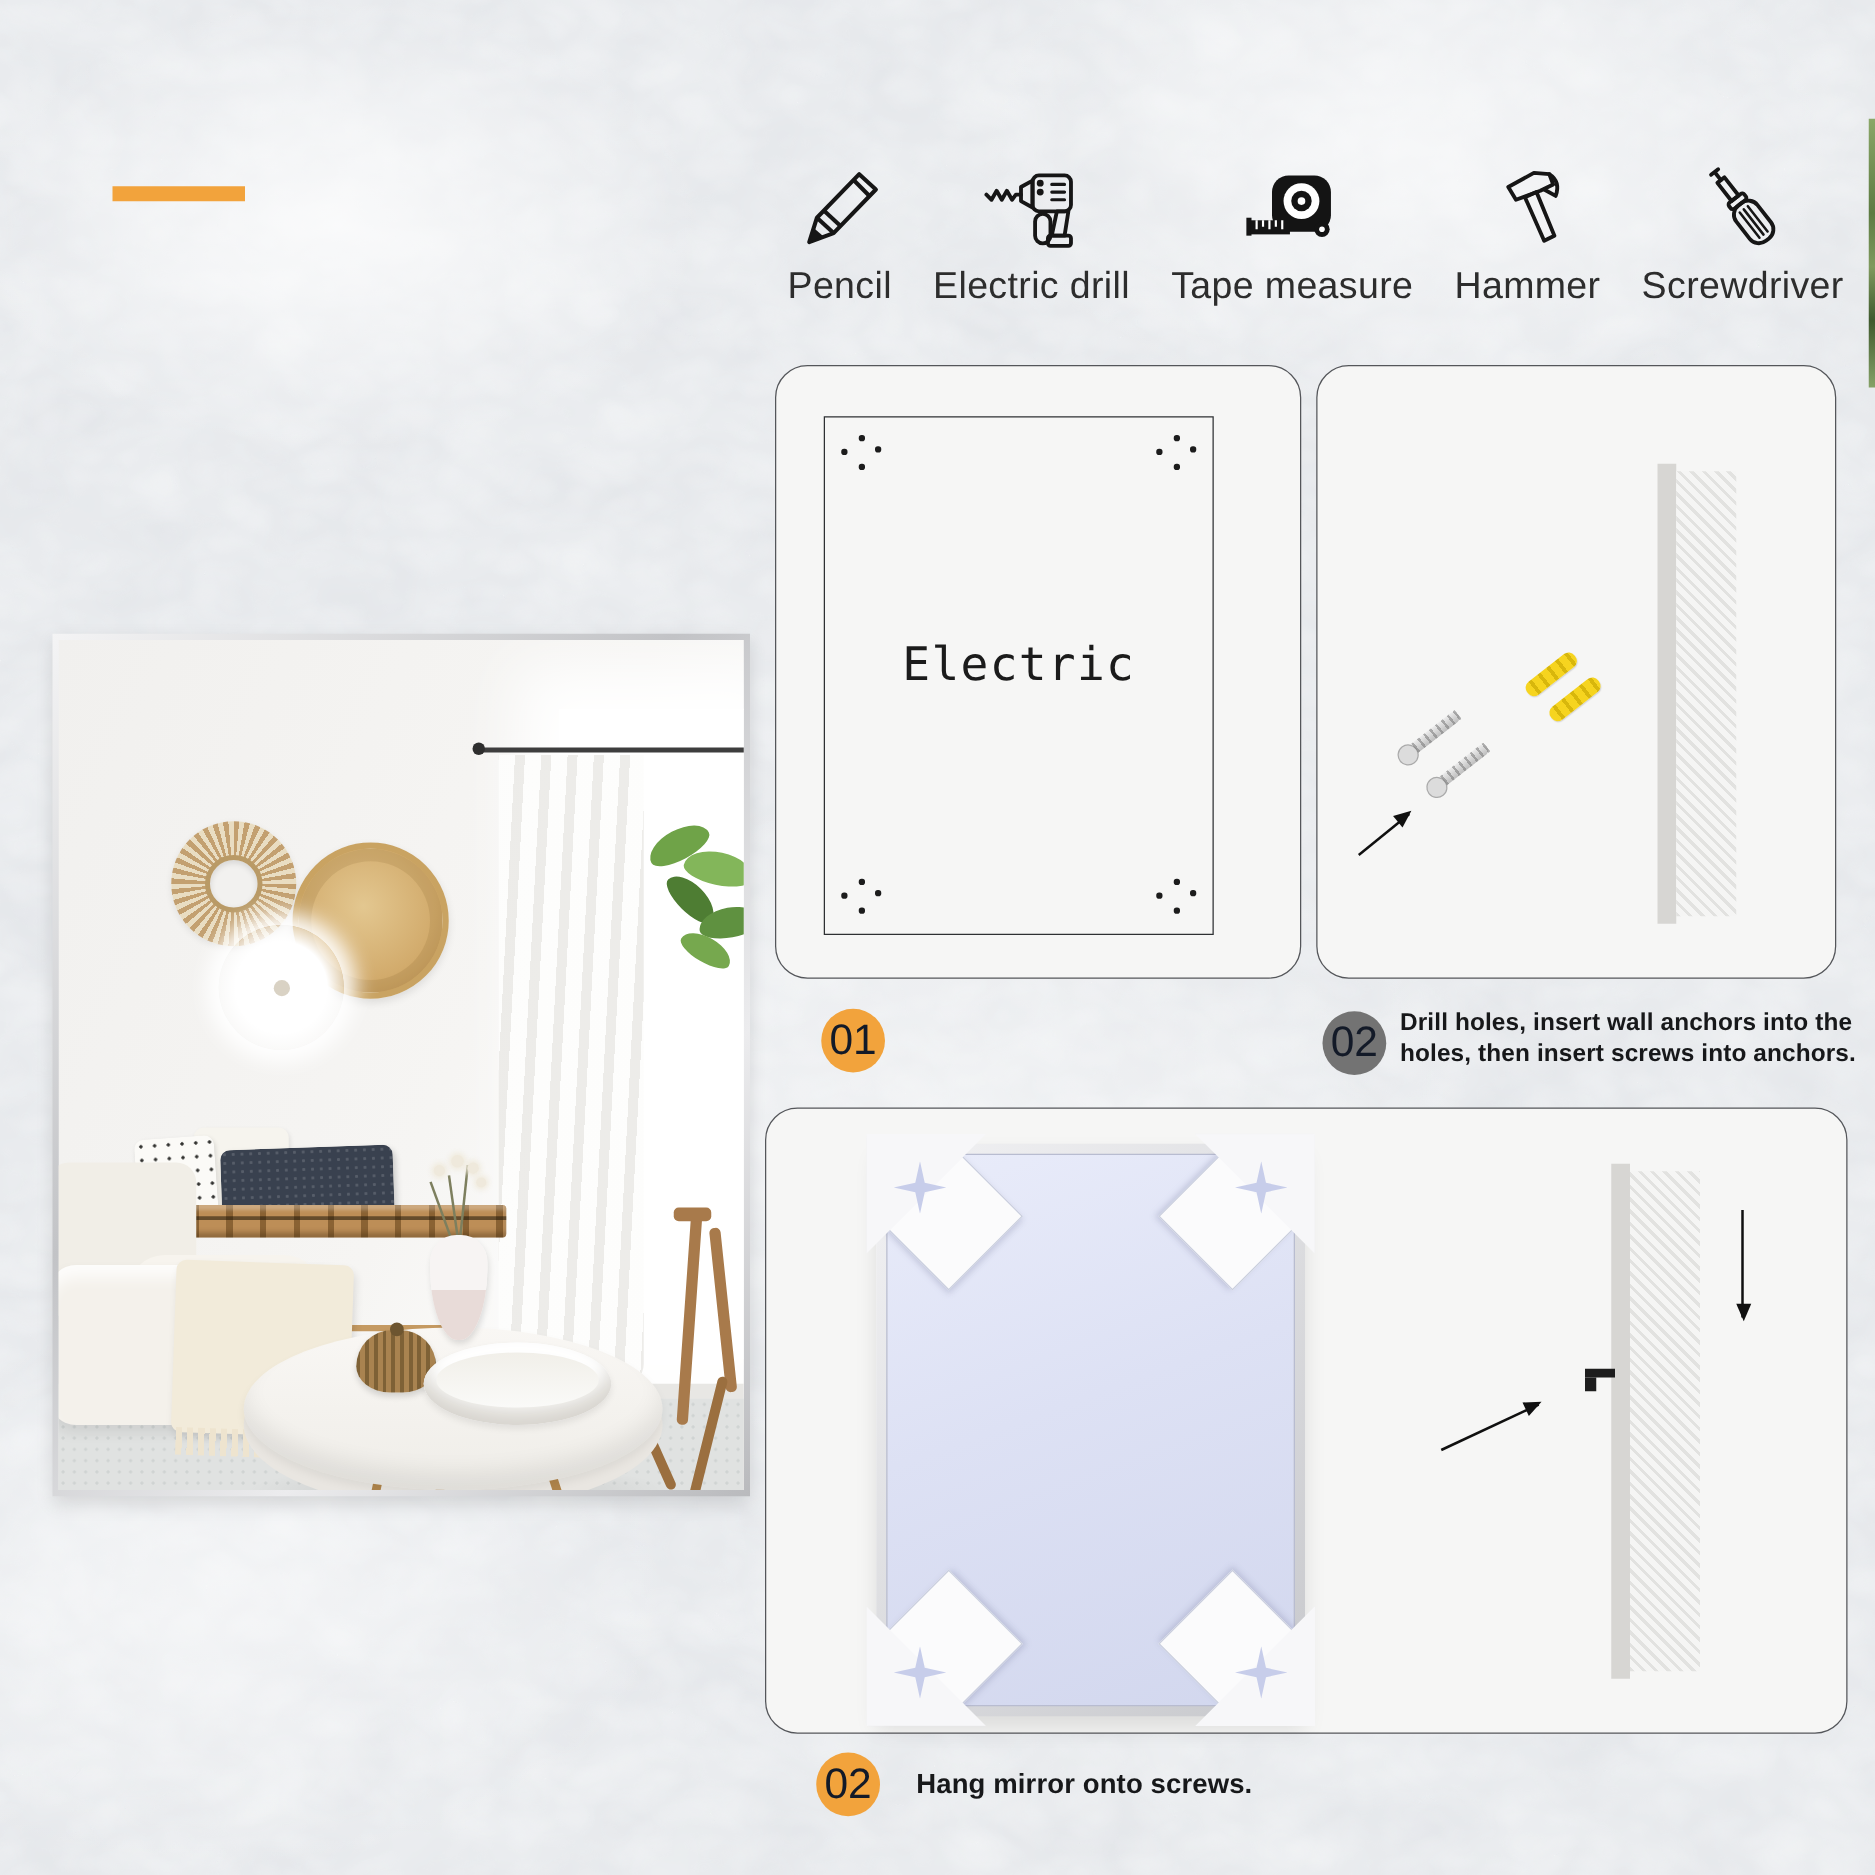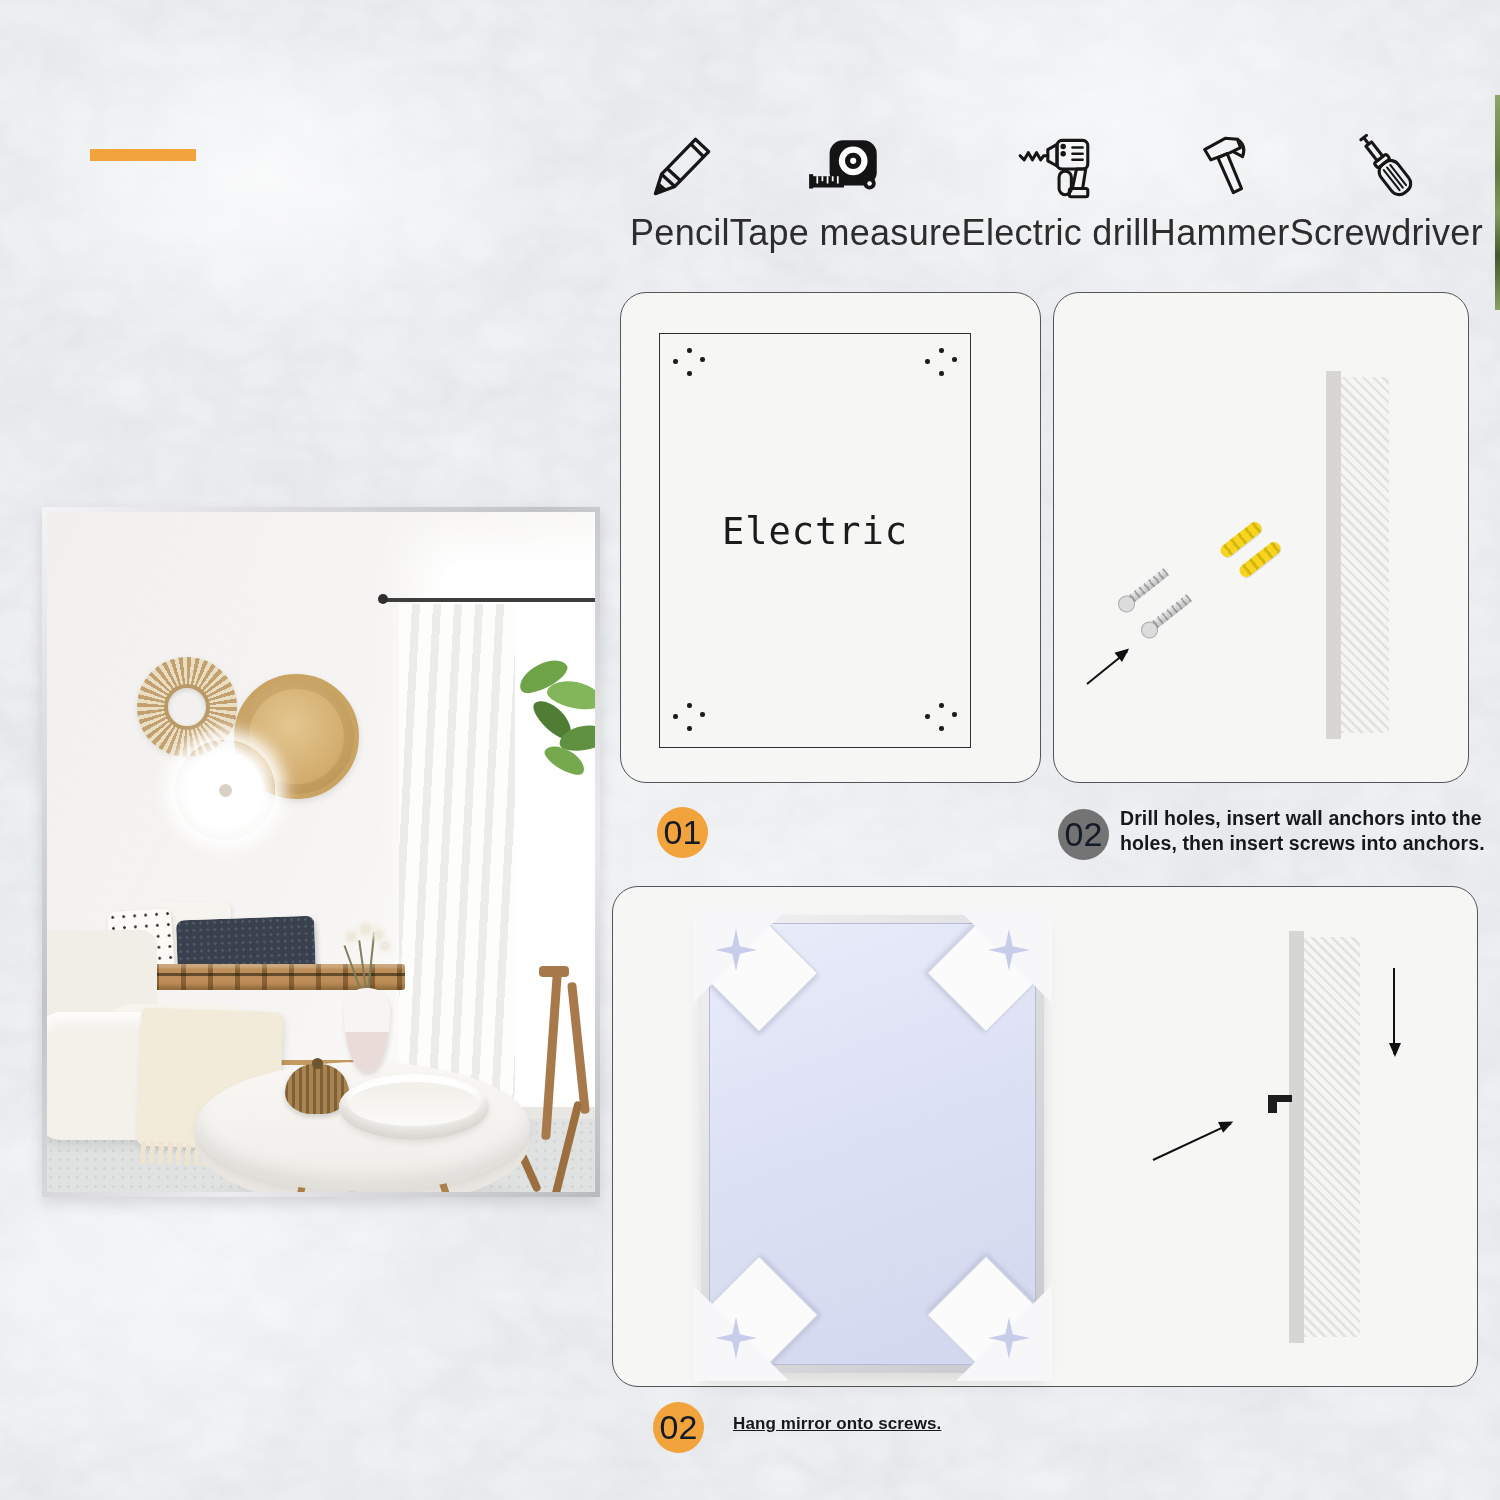--- a/index.html
+++ b/index.html
@@ -21,21 +21,21 @@
   
   .title{position:absolute;left:106px;top:56px;z-index:5;font-size:57px;font-weight:800;
          color:#141414;letter-spacing:-1.5px;}
   .title-underline{position:absolute;left:90px;top:149px;width:106px;height:12px;z-index:5;}
 
   
   .tools{position:absolute;left:630px;top:124px;width:845px;height:122px;z-index:5;
          display:flex;justify-content:space-between;align-items:flex-start;}
   .tool{display:flex;flex-direction:column;align-items:center;}
   .tool svg{display:block;}
-  .tool-label{margin-top:2px;font-size:36px;color:#2d2d2d;letter-spacing:.3px;white-space:nowrap;}
+  .tool-label{margin-top:2px;font-size:30px;color:#2d2d2d;letter-spacing:.3px;white-space:nowrap;}
 
   
   .panel{position:absolute;background:#f6f6f5;border:1.5px solid #54565a;border-radius:26px;z-index:5;}
   .panel-template{left:620px;top:292px;width:421px;height:491px;}
   .panel-anchors {left:1053px;top:292px;width:416px;height:491px;}
   .panel-bottom  {left:612px;top:886px;width:866px;height:501px;}
 
   
   .sheet{position:absolute;left:38px;top:40px;width:312px;height:415px;border:1.5px solid #2e3033;}
   .tpl-label{position:absolute;left:0;right:0;top:176px;text-align:center;
@@ -69,21 +69,21 @@
   .arrow{position:absolute;height:0;border-top:2.6px solid #101010;transform-origin:left center;}
   .arrow::after{content:'';position:absolute;right:-3px;top:-8px;width:0;height:0;
      border-left:14px solid #101010;border-top:6px solid transparent;border-bottom:6px solid transparent;}
 
   
   .badge{position:absolute;width:51px;height:51px;border-radius:50%;z-index:6;
      display:flex;align-items:center;justify-content:center;
      font-size:34px;color:#131a28;font-weight:400;}
   .step-text{position:absolute;z-index:6;font-size:19.5px;font-weight:700;color:#17181a;
      line-height:1.27;letter-spacing:.1px;}
-  .step3-text{font-size:17px;text-decoration:underline;}
+  .step3-text{font-size:22px;}
 
   
   .mirror-back{position:absolute;left:88px;top:28px;width:343px;height:458px;padding:8px;
      background:linear-gradient(135deg,#f2f2f4,#c7c8cc);box-shadow:0 10px 16px rgba(0,0,0,.10);}
   .mirror-surface{width:100%;height:100%;border:1px solid #b8bcd0;
      background:linear-gradient(160deg,#e9ecfa 0%,#dde1f4 45%,#d2d7ee 100%);}
   .bracket{position:absolute;width:118px;height:118px;}
   .bracket .b-diamond{position:absolute;left:22px;top:22px;width:84px;height:84px;background:#fbfbfc;
      border:1px solid #c9cede;transform:rotate(45deg);box-shadow:2px 2px 5px rgba(110,116,155,.28);}
   .bracket .b-plate{position:absolute;left:-2px;top:-2px;width:96px;height:96px;background:#f7f7f9;
@@ -207,51 +207,51 @@
           </g>
           <path d="M16 66 L19.5 55 L27 61.5 Z" fill="#161616"></path>
         </svg>
       </span>
       <span class="tool-label">Pencil</span>
     </div>
 
     <div class="tool">
       <span>
         <svg width="82" height="86" viewBox="0 0 80 80">
-          <rect x="24" y="14" width="46" height="44" rx="13" fill="#141414"></rect>
-          <circle cx="47" cy="34" r="14" fill="#fff"></circle>
-          <circle cx="47" cy="34" r="8" fill="#141414"></circle>
-          <circle cx="47" cy="34" r="3" fill="#fff"></circle>
-          <rect x="4" y="47" width="4" height="14" fill="#141414"></rect>
-          <rect x="7" y="49" width="31" height="11" fill="#141414"></rect>
-          <path d="M12 49 v7 M17 49 v5 M22 49 v7 M27 49 v5 M32 49 v7" stroke="#fff" stroke-width="1.7"></path>
-          <circle cx="63" cy="56" r="6" fill="#141414"></circle>
-          <circle cx="63" cy="56" r="2.2" fill="#fff"></circle>
-        </svg>
-      </span>
-      <span class="tool-label">Tape measure</span>
-    </div>
-
-    <div class="tool">
-      <span>
-        <svg width="82" height="86" viewBox="0 0 80 80">
           <g stroke="#161616" stroke-width="3" fill="none" stroke-linejoin="round" stroke-linecap="round">
             <path d="M5 29 l4 4 l4 -7 l4 7 l4 -7 l4 7 l3 -4 h4"></path>
             <path d="M32 23 l9 -5 v21 l-9 -5 z"></path>
             <rect x="41" y="14" width="30" height="28" rx="5"></rect>
             <path d="M56 21 h10 M56 27 h10 M56 33 h10" stroke-width="2.4"></path>
             <circle cx="47" cy="20" r="1.2" fill="#161616"></circle>
             <circle cx="47" cy="27" r="1.2" fill="#161616"></circle>
             <rect x="43" y="44" width="12" height="23" rx="6"></rect>
             <path d="M60 42 h9 l-3 19 h-10 z"></path>
             <rect x="53" y="61" width="18" height="8" rx="2"></rect>
           </g>
         </svg>
       </span>
       <span class="tool-label">Electric drill</span>
+    </div>
+
+    <div class="tool">
+      <span>
+        <svg width="82" height="86" viewBox="0 0 80 80">
+          <rect x="24" y="14" width="46" height="44" rx="13" fill="#141414"></rect>
+          <circle cx="47" cy="34" r="14" fill="#fff"></circle>
+          <circle cx="47" cy="34" r="8" fill="#141414"></circle>
+          <circle cx="47" cy="34" r="3" fill="#fff"></circle>
+          <rect x="4" y="47" width="4" height="14" fill="#141414"></rect>
+          <rect x="7" y="49" width="31" height="11" fill="#141414"></rect>
+          <path d="M12 49 v7 M17 49 v5 M22 49 v7 M27 49 v5 M32 49 v7" stroke="#fff" stroke-width="1.7"></path>
+          <circle cx="63" cy="56" r="6" fill="#141414"></circle>
+          <circle cx="63" cy="56" r="2.2" fill="#fff"></circle>
+        </svg>
+      </span>
+      <span class="tool-label">Tape measure</span>
     </div>
 
     <div class="tool">
       <span>
         <svg width="82" height="86" viewBox="0 0 80 80">
           <g stroke="#161616" stroke-width="3" fill="none" stroke-linejoin="round" stroke-linecap="round">
             <path d="M25 23 L45 12 L57 13 L60 21 L50 26 L31 33 Z"></path>
             <path d="M57 13 q9 6 5 17 l-9 -5"></path>
             <path d="M38 31 L47 27 L61 61 L53 65 Z"></path>
           </g>

